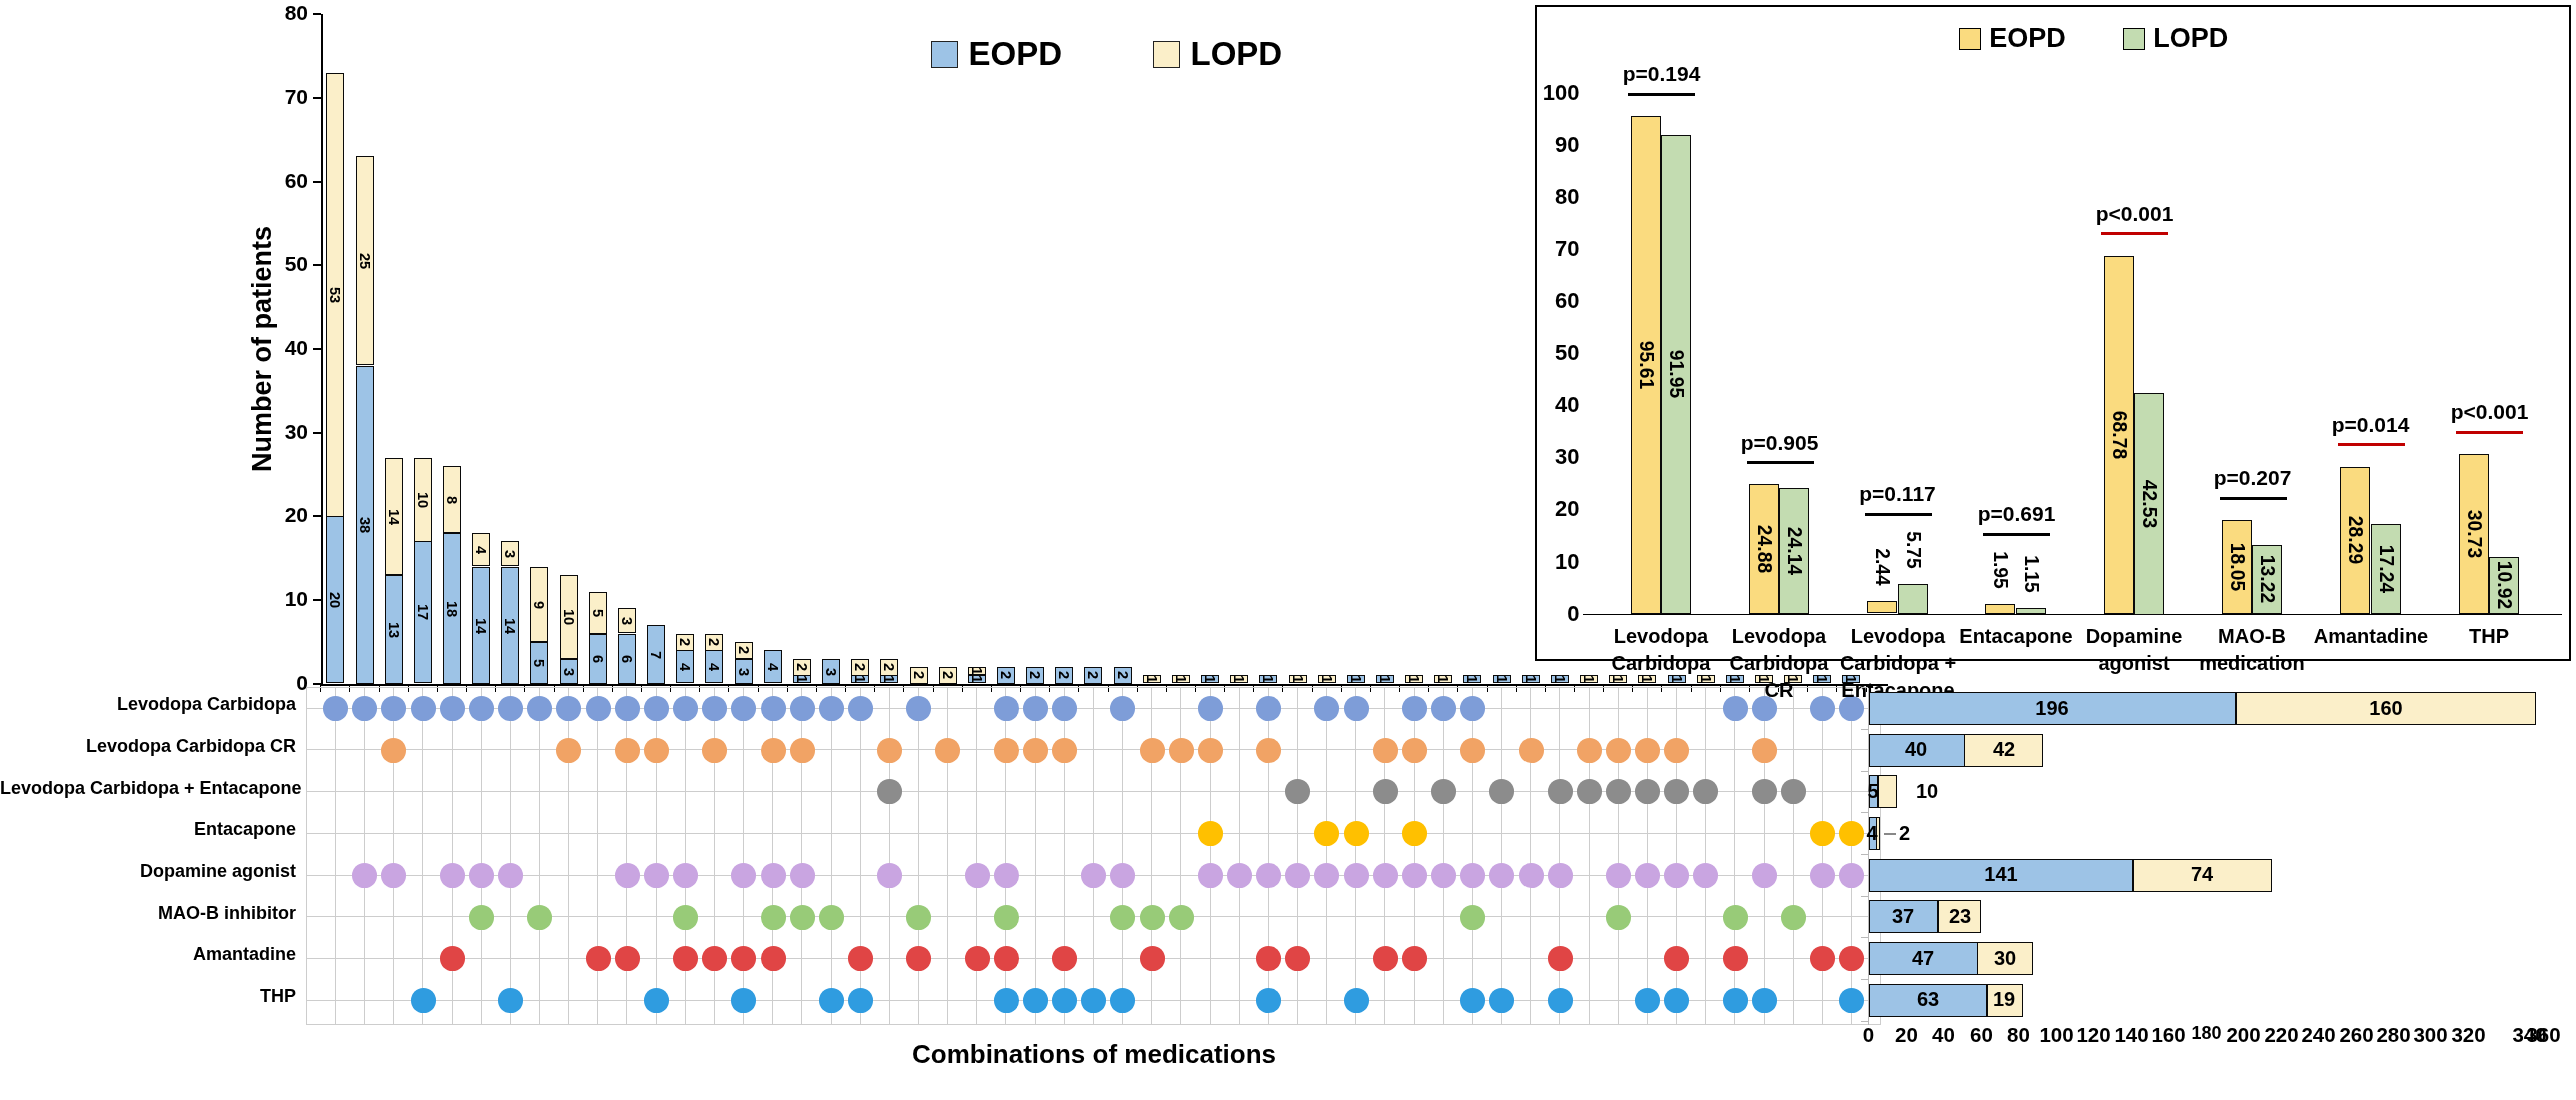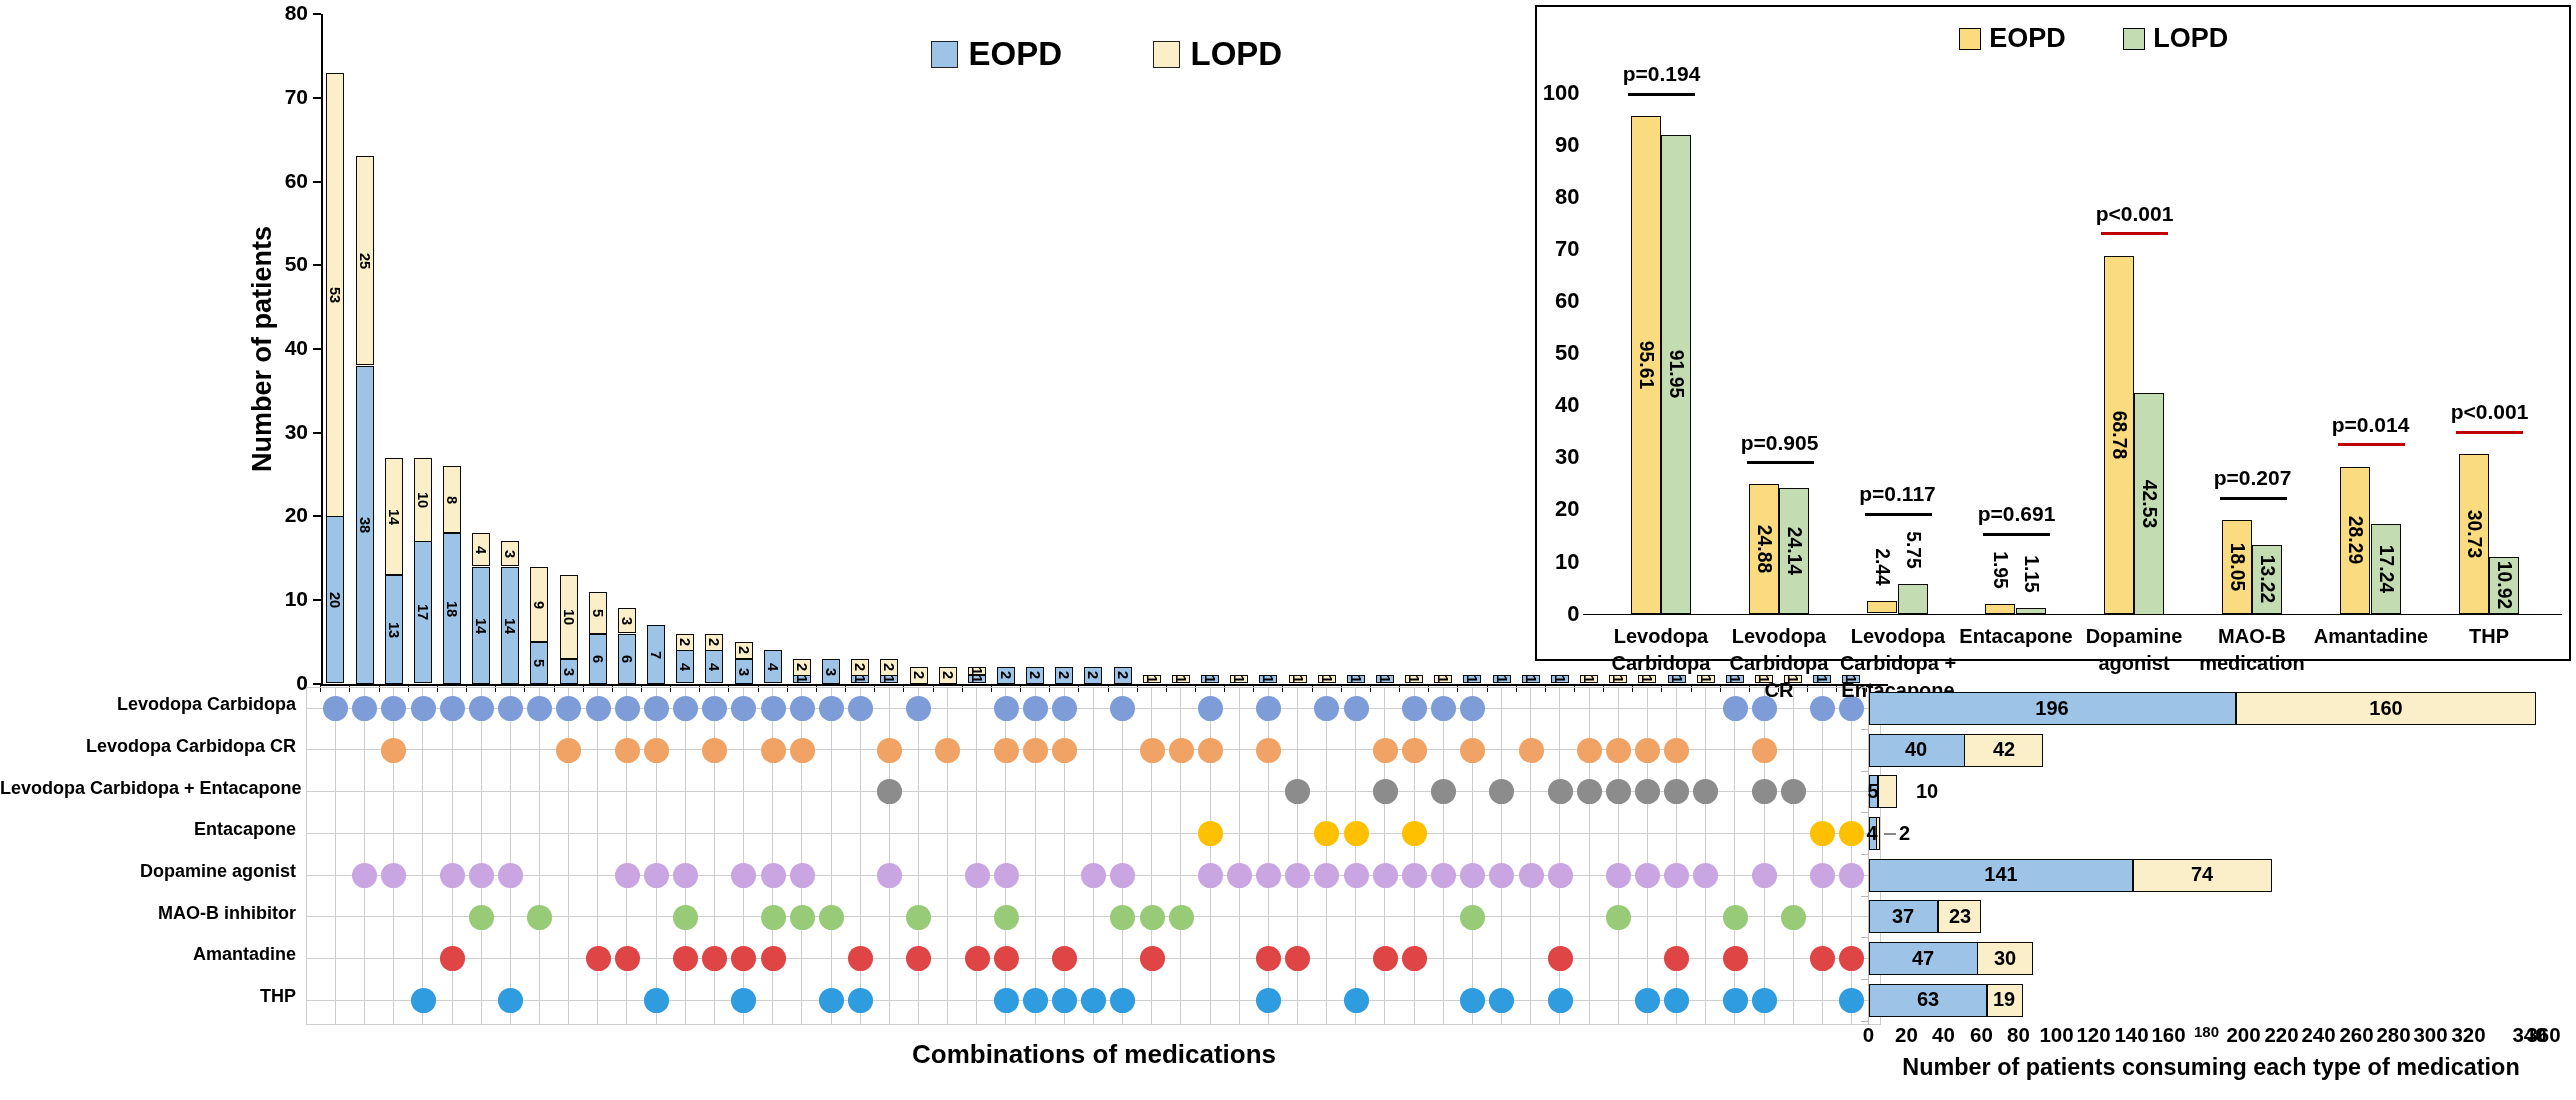--- a/index.html
+++ b/index.html
@@ -918,27 +918,26 @@
       <div class="lab" style="left: 1969px; top: 988px; width: 70px; text-align: center; font-size: 20px;">19</div>
       <div class="lab" style="left: 1842px; top: 1023px; width: 53px; text-align: center; font-size: 20.5px;">0</div>
       <div class="lab" style="left: 1880px; top: 1023px; width: 53px; text-align: center; font-size: 20.5px;">20</div>
       <div class="lab" style="left: 1917px; top: 1023px; width: 53px; text-align: center; font-size: 20.5px;">40</div>
       <div class="lab" style="left: 1955px; top: 1023px; width: 53px; text-align: center; font-size: 20.5px;">60</div>
       <div class="lab" style="left: 1992px; top: 1023px; width: 53px; text-align: center; font-size: 20.5px;">80</div>
       <div class="lab" style="left: 2030px; top: 1023px; width: 53px; text-align: center; font-size: 20.5px;">100</div>
       <div class="lab" style="left: 2067px; top: 1023px; width: 53px; text-align: center; font-size: 20.5px;">120</div>
       <div class="lab" style="left: 2105px; top: 1023px; width: 53px; text-align: center; font-size: 20.5px;">140</div>
       <div class="lab" style="left: 2142px; top: 1023px; width: 53px; text-align: center; font-size: 20.5px;">160</div>
-      <div class="lab" style="left: 2180px; top: 1023px; width: 53px; text-align: center; font-size: 15px;">180</div>
+      <div class="lab" style="left: 2180px; top: 1023px; width: 53px; text-align: center; font-size: 18px;">180</div>
       <div class="lab" style="left: 2217px; top: 1023px; width: 53px; text-align: center; font-size: 20.5px;">200</div>
       <div class="lab" style="left: 2255px; top: 1023px; width: 53px; text-align: center; font-size: 20.5px;">220</div>
       <div class="lab" style="left: 2292px; top: 1023px; width: 53px; text-align: center; font-size: 20.5px;">240</div>
       <div class="lab" style="left: 2330px; top: 1023px; width: 53px; text-align: center; font-size: 20.5px;">260</div>
       <div class="lab" style="left: 2367px; top: 1023px; width: 53px; text-align: center; font-size: 20.5px;">280</div>
       <div class="lab" style="left: 2404px; top: 1023px; width: 53px; text-align: center; font-size: 20.5px;">300</div>
       <div class="lab" style="left: 2442px; top: 1023px; width: 53px; text-align: center; font-size: 20.5px;">320</div>
       <div class="lab" style="left: 2479px; top: 1023px; width: 53px; text-align: center; font-size: 20.5px; padding-left: 24px;">340</div>
       <div class="lab" style="left: 2517px; top: 1023px; width: 53px; text-align: center; font-size: 20.5px;">360</div>
     </div>
-  <div id="hbar-title">Number of patients consuming each type of medication</div>
 
 </div>
 
 
 </body></html>

